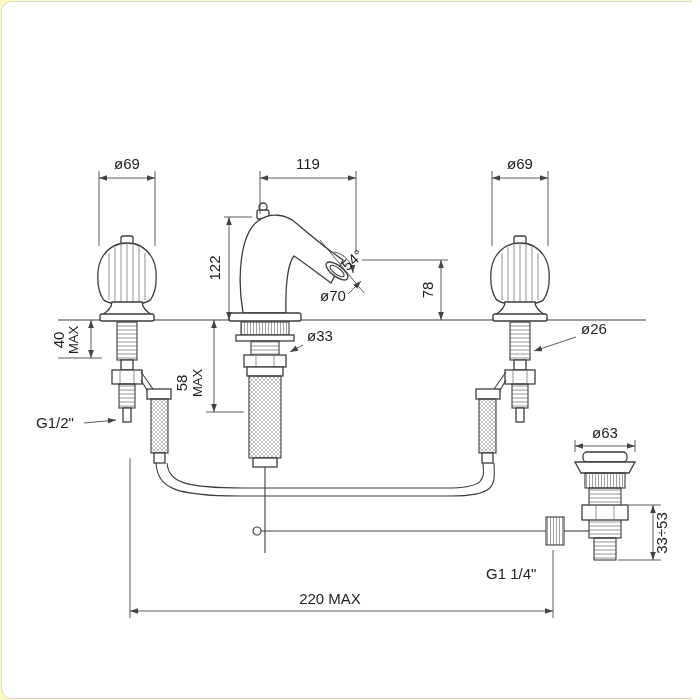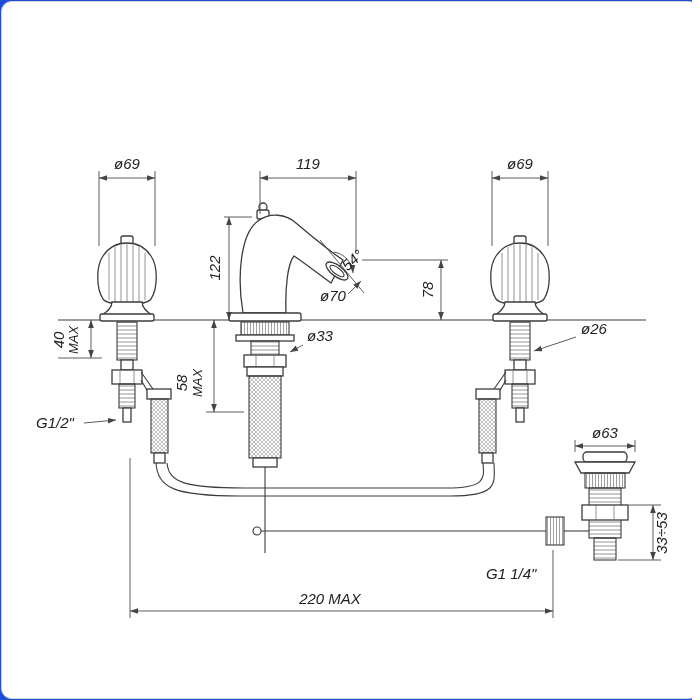--- a/index.html
+++ b/index.html
@@ -1,17 +1,17 @@
 <!DOCTYPE html>
 <html><head>
 <meta charset="utf-8">
 <style>
   html,body{margin:0;padding:0;background:#fff;}
-  .wrap{width:692px;height:700px;position:relative;background:#1d4ed8;overflow:hidden;
-        font-family:"Liberation Sans", sans-serif;font-style:italic;}
+  .wrap{width:692px;height:700px;position:relative;background:#fef9c3;overflow:hidden;
+        font-family:"Liberation Sans", sans-serif;}
   svg{display:block;}
   .p  {stroke:#3c3c3c;stroke-width:1.3;fill:#fff;}
   .pl {stroke:#3c3c3c;stroke-width:1.1;fill:none;}
   .t  {stroke:#666;stroke-width:.7;fill:none;}
   .d  {stroke:#4a4a4a;stroke-width:.9;fill:none;}
   .dt {font-family:"Liberation Sans",sans-serif;font-size:15px;fill:#222;text-anchor:middle;}
   .dts{font-family:"Liberation Sans",sans-serif;font-size:13px;fill:#222;text-anchor:middle;}
   .dtl{font-family:"Liberation Sans",sans-serif;font-size:15px;fill:#222;text-anchor:start;}
 </style>
 </head>

